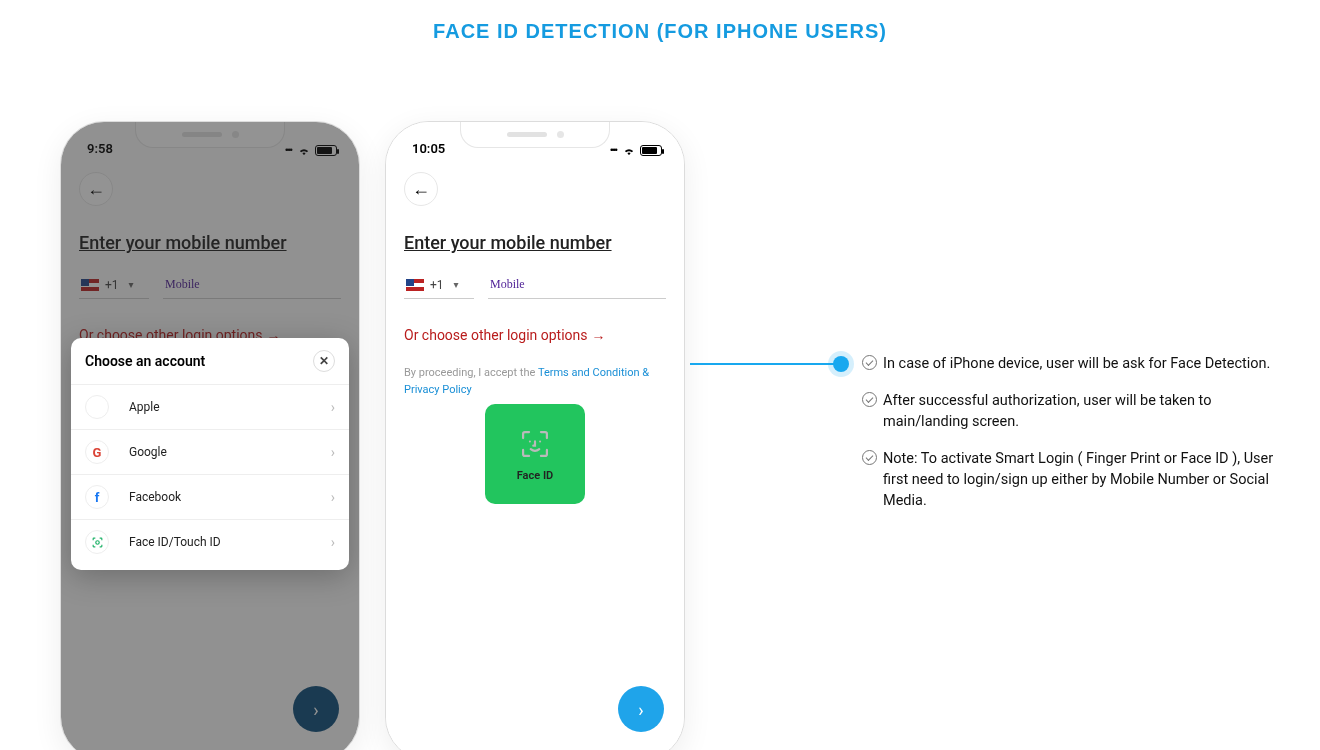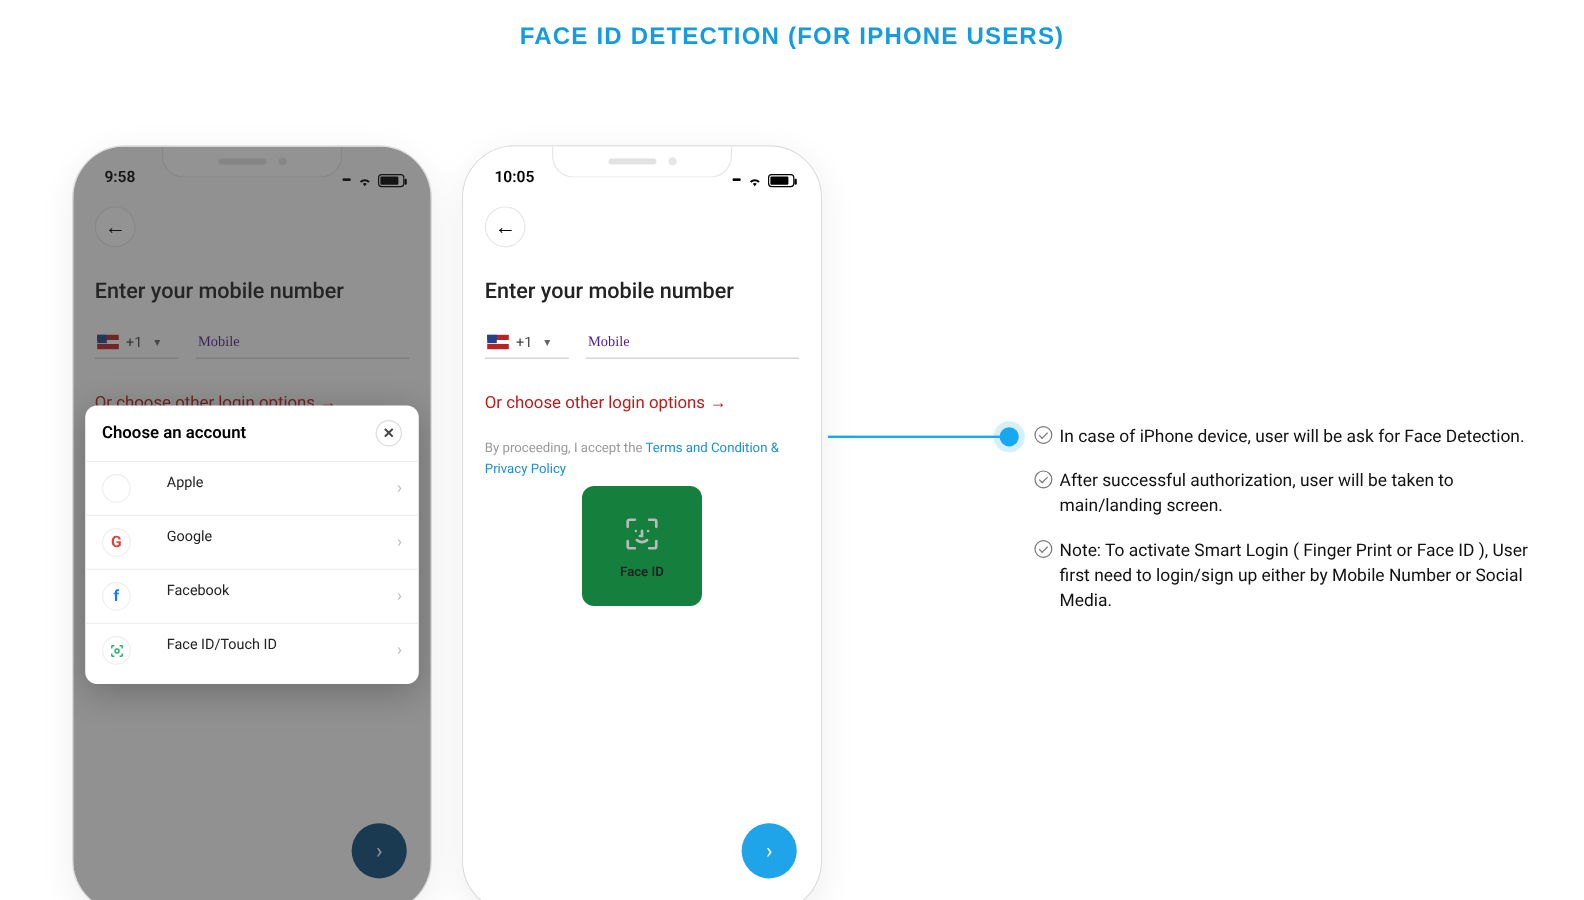--- a/index.html
+++ b/index.html
@@ -72,51 +72,51 @@
     background:#fafafa;
   }
   .dimmed-overlay{
     position:absolute;inset:0;background:rgba(40,40,40,0.5);z-index:6;
   }
   .back-btn{
     width:34px;height:34px;border-radius:50%;background:#fff;border:1px solid #e7e7e7;
     display:flex;align-items:center;justify-content:center;font-size:18px;font-weight:600;
     margin-bottom:26px;
   }
-  .h1{font-size:18px;color:#222;margin-bottom:24px;font-weight:500;}
+  .h1{font-size:18px;color:#222;margin-bottom:24px;font-weight:500;text-decoration:underline;}
   .row-cc{display:flex;gap:14px;margin-bottom:28px;}
   .cc{display:flex;align-items:center;gap:6px;border-bottom:1px solid #ccc;padding:0 2px 6px 2px;font-size:12px;color:#444;min-width:70px;}
   .flag{width:18px;height:12px;background:linear-gradient(180deg,#b22 0 33%,#fff 33% 66%,#b22 66%);position:relative;}
   .flag::before{content:'';position:absolute;left:0;top:0;width:8px;height:7px;background:#224488;}
   .chev{font-size:10px;color:#666;margin-left:4px;}
   .mob{flex:1;border-bottom:1px solid #ccc;padding:0 2px 6px 2px;font-size:12px;color:#4c1d95;font-family:Liberation Serif, serif;}
   .link-blue{color:#b91c1c;font-size:14px;display:flex;align-items:center;gap:4px;}
   .terms{font-size:11px;color:#999;margin-top:22px;line-height:1.5;}
   .terms a{color:#1a8fd6;text-decoration:none;}
   .faceid-tile{
-    width:100px;height:100px;background:#15803d;border-radius:10px;
+    width:100px;height:100px;background:#22c55e;border-radius:10px;
     margin:6px auto 0;display:flex;flex-direction:column;align-items:center;justify-content:center;gap:8px;
   }
   .faceid-ico{width:34px;height:34px;}
   .faceid-label{font-size:11px;font-weight:600;color:#222;}
   .fab{
     position:absolute;right:20px;bottom:28px;width:46px;height:46px;border-radius:50%;
     display:flex;align-items:center;justify-content:center;color:#fff;font-size:18px;
   }
   .fab.blue{background:#1fa4ea;}
   .fab.dark{background:#0d4d7a;}
   
   .sheet{
     position:absolute;left:10px;right:10px;top:216px;background:#fff;border-radius:10px;
     box-shadow:0 6px 30px rgba(0,0,0,0.25);z-index:8;padding:0 0 6px 0;
   }
   .sheet-head{display:flex;justify-content:space-between;align-items:center;padding:12px 14px;font-weight:600;font-size:14px;}
   .close-x{width:22px;height:22px;border-radius:50%;border:1px solid #ddd;display:flex;align-items:center;justify-content:center;font-size:12px;color:#444;background:#fff;}
   .opt{display:flex;align-items:center;justify-content:space-between;padding:10px 14px;border-top:1px solid #eee;}
-  .opt-l{display:flex;align-items:flex-start;gap:30px;font-size:12px;color:#222;}
+  .opt-l{display:flex;align-items:center;gap:20px;font-size:12px;color:#222;}
   .oico{width:24px;height:24px;border-radius:50%;border:1px solid #eee;display:flex;align-items:center;justify-content:center;font-size:13px;font-weight:700;background:#fff;}
   .opt .chv{color:#bbb;font-size:14px;}
   
   .connector{
     position:absolute;left:690px;top:310px;width:145px;height:2px;background:#18a8ef;
   }
   .dot{
     position:absolute;left:833px;top:303px;width:16px;height:16px;border-radius:50%;
     background:#18a8ef;box-shadow:0 0 0 5px rgba(24,168,239,0.18);
   }

